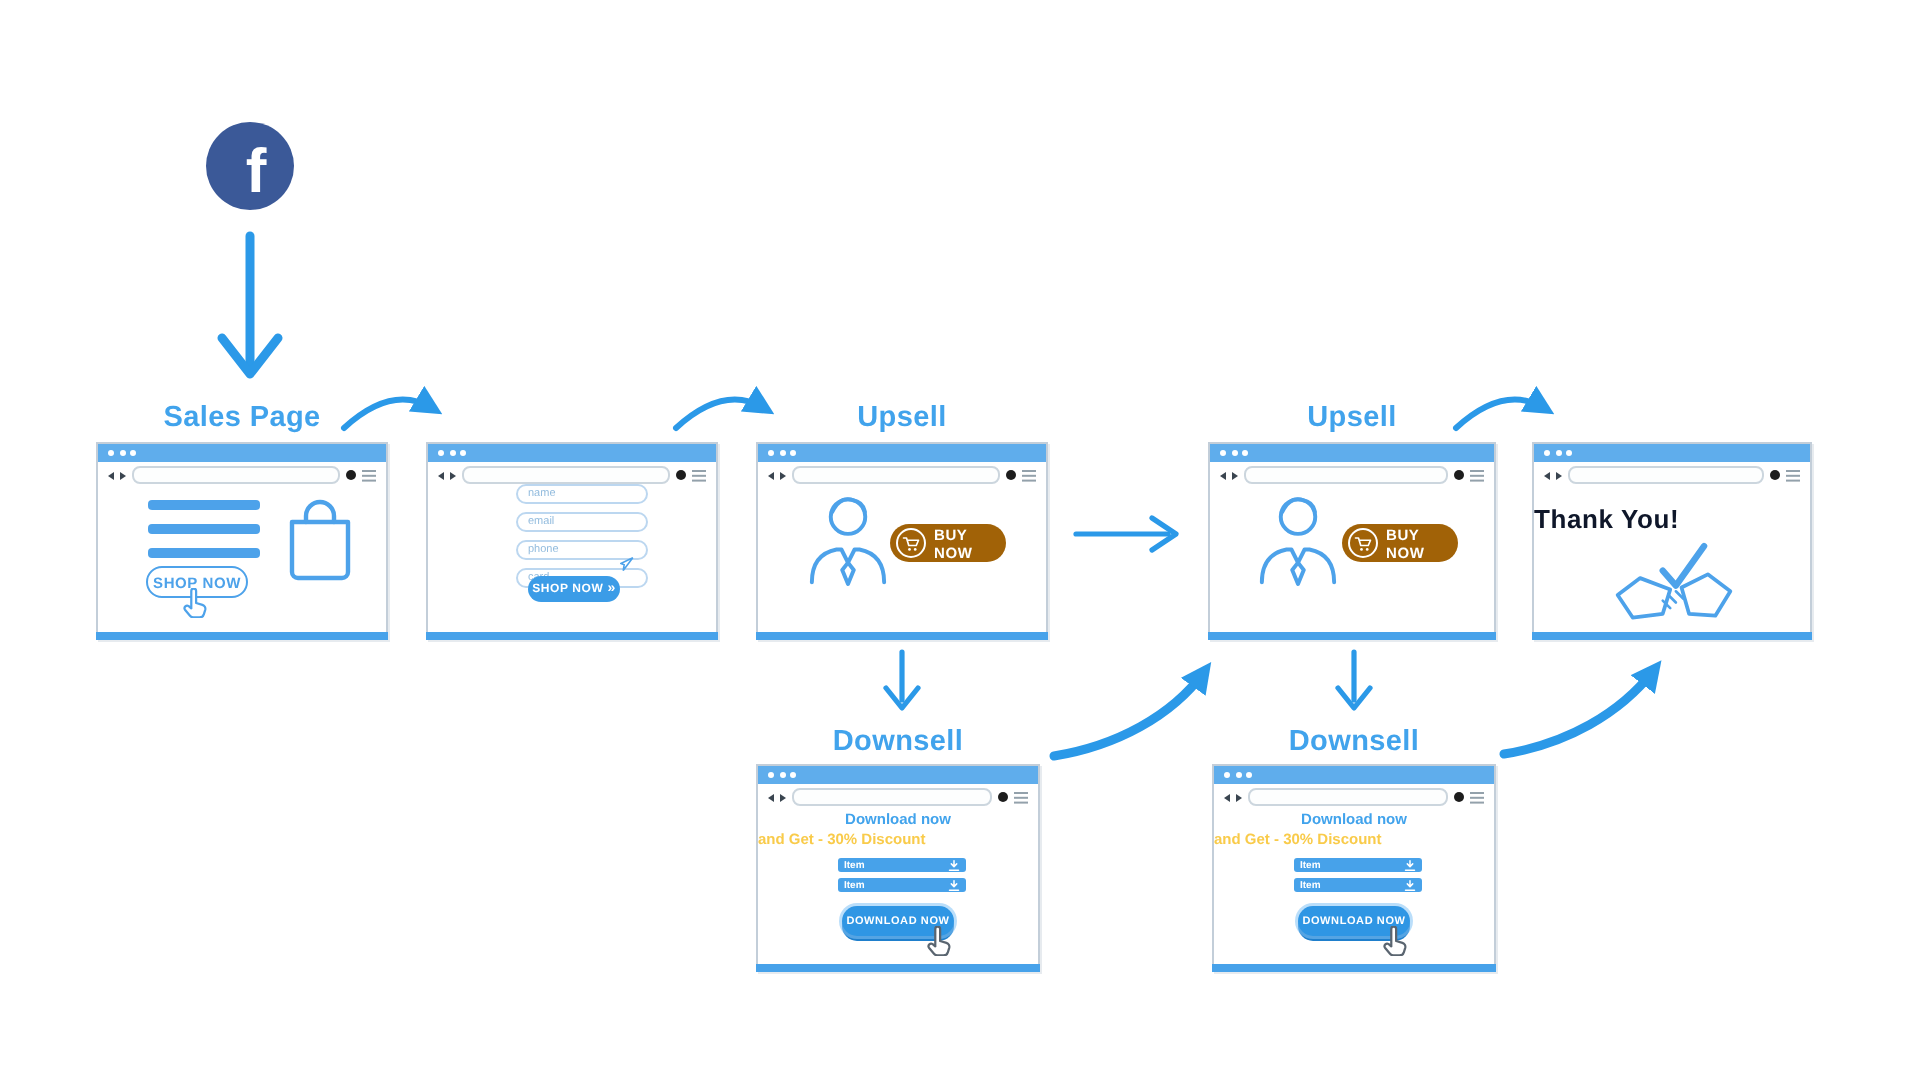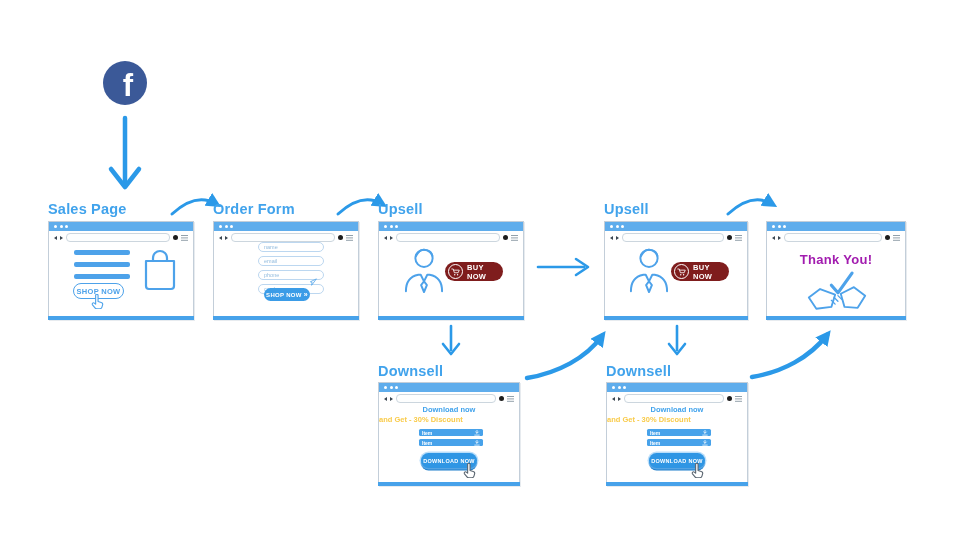--- a/index.html
+++ b/index.html
@@ -14,47 +14,47 @@
   .tri-l{width:0;height:0;border-top:2.5px solid transparent;border-bottom:2.5px solid transparent;
          border-right:3.5px solid #3a4550;}
   .tri-r{width:0;height:0;border-top:2.5px solid transparent;border-bottom:2.5px solid transparent;
          border-left:3.5px solid #3a4550;}
   .pill{flex:1;height:7px;border:1px solid #ccd6de;border-radius:4px;background:#fdfefe;}
   .dcirc{width:5px;height:5px;border-radius:50%;background:#1d1d1d;flex:0 0 auto;}
   .ham{width:7px;height:1.4px;background:#93a1ab;box-shadow:0 2.4px 0 #93a1ab,0 4.8px 0 #93a1ab;
        margin-top:-4.5px;flex:0 0 auto;}
   .wfooter{position:absolute;left:-1px;right:-1px;bottom:-1px;height:4px;background:#47a2ea;}
   
-  .wtitle{position:absolute;font-weight:800;font-size:14.5px;color:#41a3ec;text-align:left;
+  .wtitle{position:absolute;font-weight:800;font-size:14.5px;color:#41a3ec;text-align:center;
           letter-spacing:.2px;white-space:nowrap;}
   
   .fb{position:absolute;left:103px;top:61px;width:44px;height:44px;border-radius:50%;
       background:#3b5998;display:flex;align-items:flex-end;justify-content:center;}
   .fb span{color:#fff;font-weight:700;font-size:31px;line-height:38px;padding-left:6px;}
   
   .tline{position:absolute;left:25px;width:56px;height:4.5px;border-radius:2px;background:#4da2ea;}
   .btn-outline{position:absolute;left:24px;top:61px;width:51px;height:16px;border:1.5px solid #4da2ea;
       border-radius:9px;color:#4da2ea;font-weight:700;font-size:7.5px;display:flex;align-items:center;
       justify-content:center;letter-spacing:.3px;box-sizing:border-box;background:#fff;}
   
   .ffield{position:absolute;left:44px;width:66px;height:9.5px;border:1px solid #bcd7f0;border-radius:5px;
       font-size:5.5px;color:#93bcde;line-height:8px;padding-left:5px;box-sizing:border-box;background:#fff;}
   .btn-solid{position:absolute;left:50px;top:66px;width:46px;height:13px;background:#3b9ce7;border-radius:8px;
       color:#fff;font-weight:800;font-size:6px;display:flex;align-items:center;justify-content:center;
       gap:2px;letter-spacing:.3px;}
   .btn-solid .chev{font-size:7px;font-weight:800;}
   
-  .buy-btn{position:absolute;left:66px;top:40px;width:58px;height:19px;background:#7f1d1d;border-radius:11px;
+  .buy-btn{position:absolute;left:66px;top:40px;width:58px;height:19px;background:#a16207;border-radius:11px;
       color:#fff;display:flex;align-items:center;gap:4px;padding-left:3px;box-sizing:border-box;}
   .cartcirc{width:13px;height:13px;border:1.2px solid #fff;border-radius:50%;display:flex;align-items:center;
       justify-content:center;flex:0 0 auto;}
   .buy-btn b{font-size:7.5px;font-weight:800;letter-spacing:.3px;}
   
-  .ty-msg{position:absolute;left:0;right:0;top:30px;text-align:center;font-weight:800;font-size:13px;
-      color:#a21caf;letter-spacing:.3px;}
+  .ty-msg{position:absolute;left:0;right:0;top:30px;font-weight:800;font-size:13px;
+      color:#0f172a;letter-spacing:.3px;}
   
   .dl-h1{position:absolute;left:0;right:0;top:22px;text-align:center;font-weight:800;font-size:7.5px;color:#41a3ec;}
   .dl-h2{position:absolute;left:0;right:0;top:32px;text-align:left;font-weight:800;font-size:7.5px;color:#f9cb4a;}
   .item{position:absolute;left:40px;width:64px;height:7px;background:#47a2ea;border-radius:1.5px;
       display:flex;align-items:center;justify-content:space-between;padding:0 3px;color:#fff;
       font-size:5px;font-weight:700;box-sizing:border-box;}
   .dl-btn{position:absolute;left:42px;top:70px;width:56px;height:15px;background:#2f96e4;border-radius:9px;
       color:#fff;font-weight:800;font-size:5.5px;display:flex;align-items:center;justify-content:center;
       letter-spacing:.3px;box-shadow:0 0 0 1.5px rgba(130,195,245,.55),0 2.5px 0 #1f7fcc;}
   .icon-abs{position:absolute;}
@@ -107,21 +107,20 @@
       <g>
         <path d="M527,378 C558,373 586,358 602,336" stroke-width="4.5" marker-end="url(#mThick)"></path>
       </g>
       <g>
         <path d="M752,377 C783,372 810,357 827,335" stroke-width="4.5" marker-end="url(#mThick)"></path>
       </g>
     </g>
   </svg>
 
   <div class="wtitle" style="left:48px;top:201px;width:146px;">Sales Page</div>
-  <div class="wtitle" style="left:213px;top:201px;width:146px;">Order Form</div>
   <div class="wtitle" style="left:378px;top:201px;width:146px;">Upsell</div>
   <div class="wtitle" style="left:604px;top:201px;width:144px;">Upsell</div>
   <div class="wtitle" style="left:378px;top:363px;width:142px;">Downsell</div>
   <div class="wtitle" style="left:606px;top:363px;width:142px;">Downsell</div>
 
   <div class="win" style="left:48px;top:221px;width:146px;height:99px;">
     <div class="tbar">
       <span class="dot"></span>
       <span class="dot"></span>
       <span class="dot"></span>

